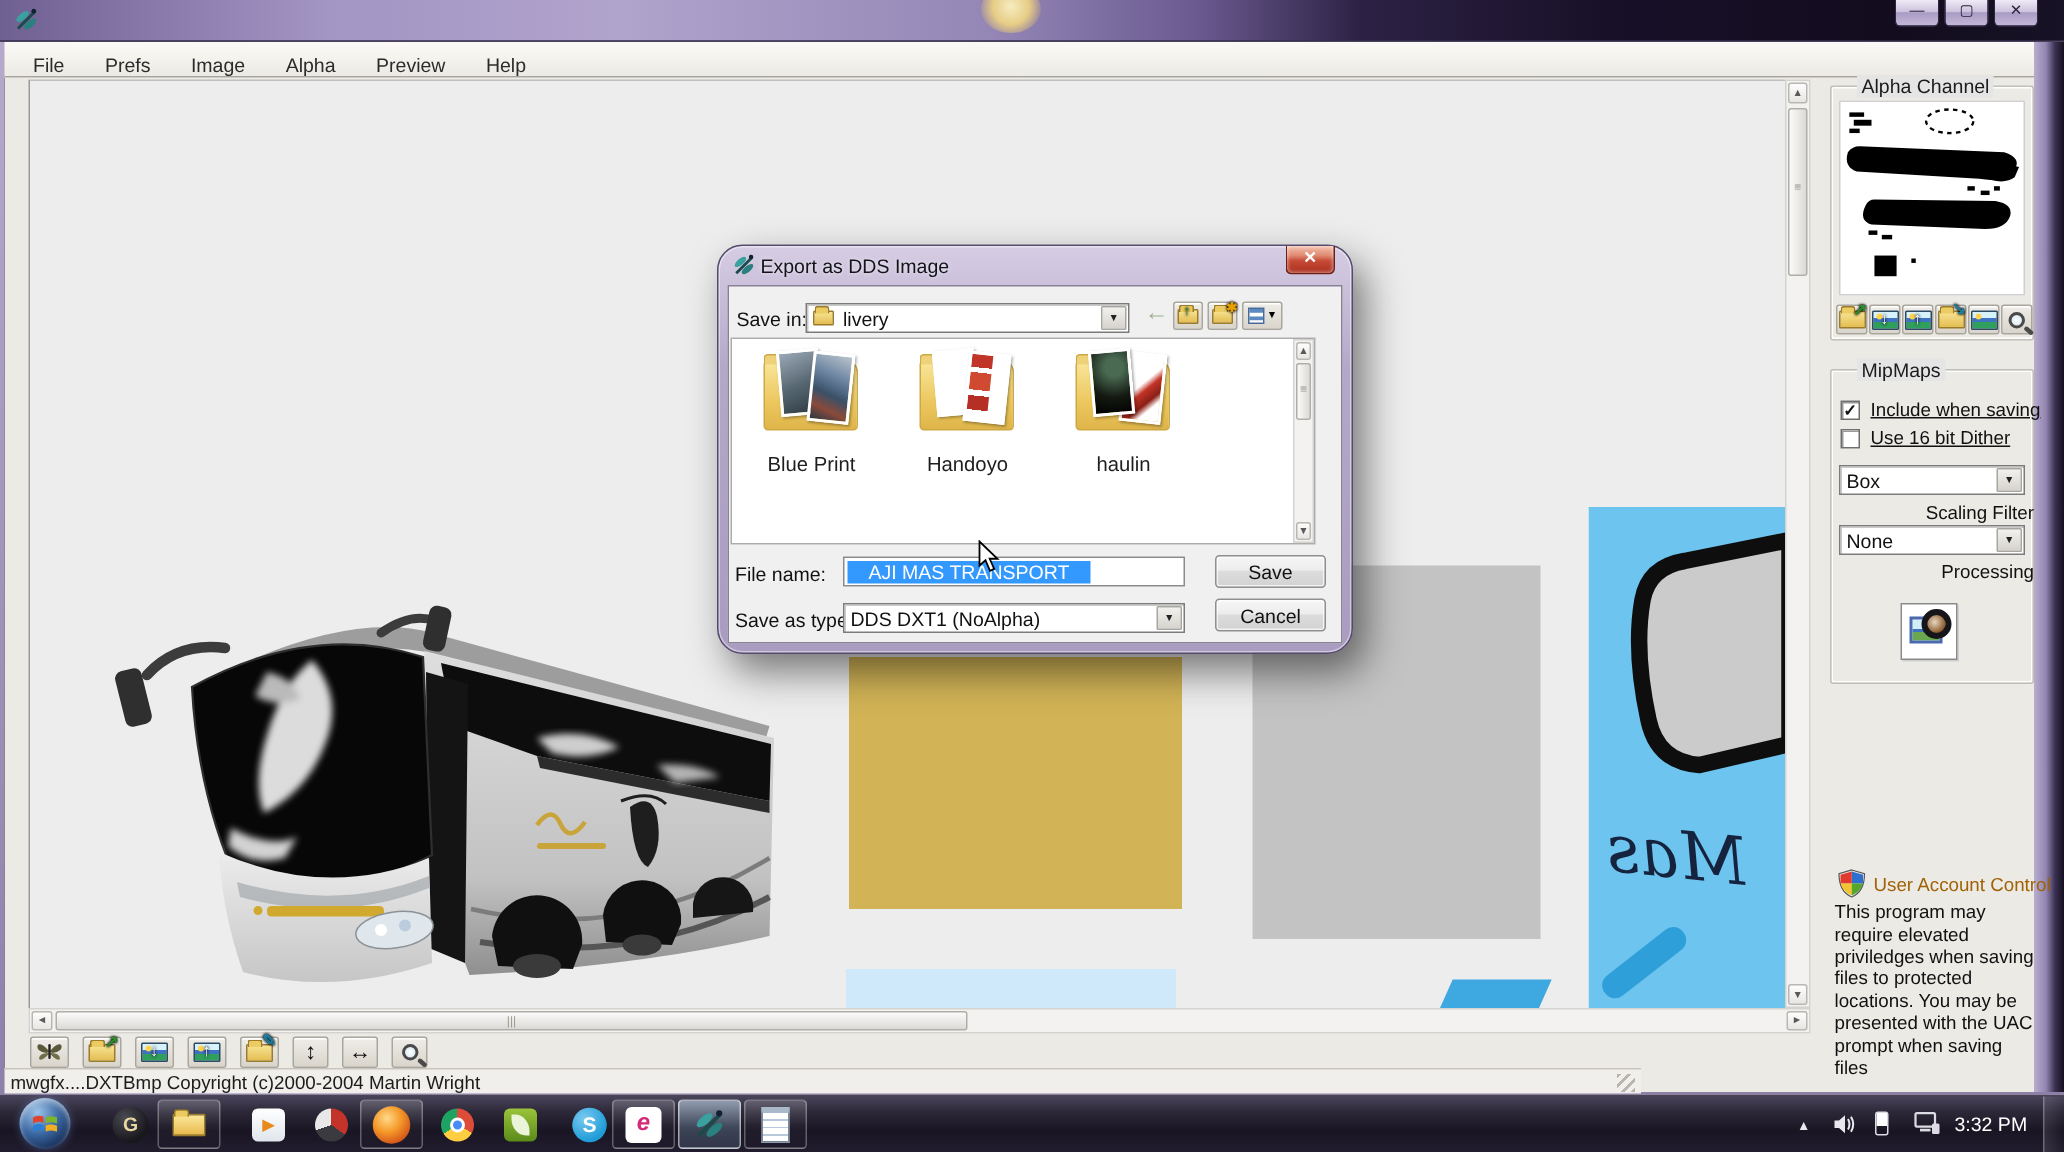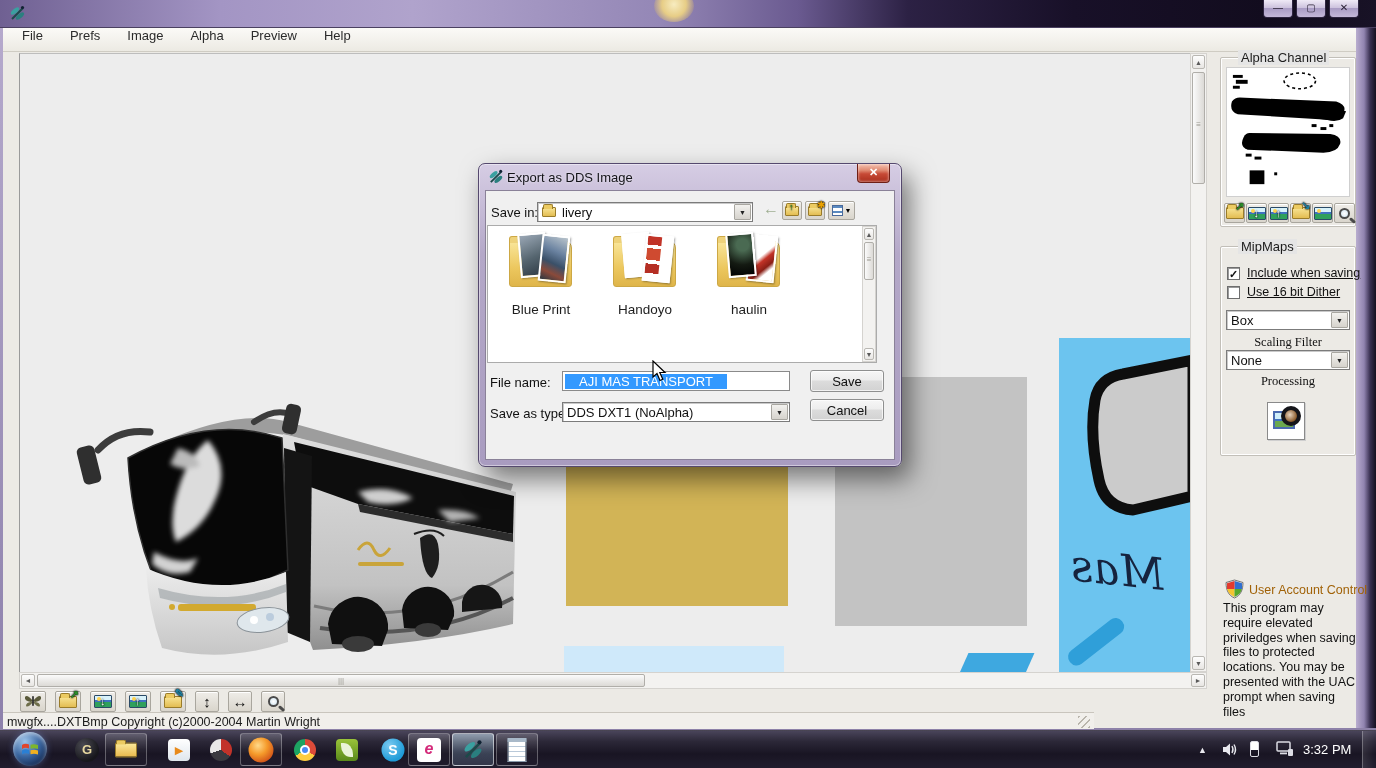--- a/index.html
+++ b/index.html
@@ -15,21 +15,21 @@
   .title-text { left:30px; top:6px; font-size:13px; color:#0e0e12; font-weight:bold;
     text-shadow:0 0 3px rgba(255,255,255,.55); white-space:nowrap; }
   .glow-orb { left:654px; top:-10px; width:40px; height:32px; border-radius:50%;
     background:radial-gradient(circle at 50% 45%, #f7ecc0 0%, #e7cd86 45%, rgba(214,180,110,.25) 75%, rgba(0,0,0,0) 100%); }
   .winbtn { top:0px; width:30px; height:18px; border:1px solid #2e2540; border-top:none;
     background:linear-gradient(#efeaf6,#cdc3de 45%,#a99cc4 50%,#c4b8d8);
     border-radius:0 0 4px 4px; color:#2a2235; font-size:10px; line-height:16px; text-align:center; cursor:default; }
   
   .menubar { left:0; top:28px; width:1376px; height:24px;
     background:linear-gradient(#fbfaf7,#eceae3); border-bottom:1px solid #cfccc3;
-    display:flex; align-items:flex-start; padding-left:22px; }
+    display:flex; align-items:flex-end; padding-left:22px; }
   .menuitem { font-size:13px; color:#2b2b2b; margin-right:27px; }
 
   
   .frame-left  { left:0; top:28px; width:3px;  height:702px; background:linear-gradient(#b5a9cc,#8d80ab); }
   .frame-right { left:1356px; top:28px; width:20px; height:702px;
     background:linear-gradient(90deg,#b9adcf 0%,#9184b0 40%,#3a3152 70%,#16101f 100%); }
   .frame-bottom{ left:0; top:728px; width:1376px; height:2px; background:#8d81a8; }
   .client-bg { left:3px; top:52px; width:1353px; height:676px; background:#eceae5; }
 
   
@@ -48,21 +48,21 @@
   .groupbox { border:1px solid #c2bfb8; border-radius:2px; box-shadow:inset 0 0 0 1px #ffffff; }
   .gb-label { background:#e5e5e5; font-size:13px; color:#1c1c1c; padding:0 3px;margin-left:12px; }
   .cbox { width:13px; height:13px; background:#fff; border:1px solid #6e6e6e;
     box-shadow:inset 1px 1px 0 #9a9a9a; font-size:11px; line-height:12px; text-align:center; color:#111; font-weight:bold; }
   .clabel { font-size:12.5px; color:#111;text-decoration:underline; }
   .combo { background:#fff; border:1px solid #7b7b7b; box-shadow:inset 1px 1px 0 #c9c9c9; }
   .combo .ctext { position:absolute; left:4px; top:2px; font-size:13px; color:#111; white-space:nowrap; }
   .combo .cbtn { position:absolute; right:1px; top:1px; bottom:1px; width:17px;
     background:linear-gradient(#f2f1ee,#d6d3cd); border:1px solid #a8a6a0; border-radius:1px;
     font-size:7px; color:#222; text-align:center; line-height:15px; }
-  .panel-label { font-size:12.5px; color:#111; text-align:center;font-family:Liberation Serif, serif; }
+  .panel-label { font-size:12.5px; color:#111; text-align:right; }
 
   
   .pic-ico { width:18px; height:13px; border:1px solid #2a4a66; border-radius:1px;
     background:linear-gradient(#d8f2fb 0 38%, #3f72c0 38% 58%, #2fa05c 58% 100%); position:relative; }
   .pic-ico .sun { position:absolute; left:2px; top:1px; width:4px; height:4px; border-radius:50%; background:#ffd34d; }
   .ov-arrow { position:absolute; font-size:11px; font-weight:bold; color:#fff;
     text-shadow:0 0 2px #000, 0 0 2px #000; }
   .fold-ico { width:18px; height:12px; background:linear-gradient(#f8e494,#e3bd52); border:1px solid #9a7c2a;
     border-radius:1px; position:relative; }
   .fold-ico:before { content:""; position:absolute; left:0; top:-4px; width:8px; height:4px;
@@ -74,21 +74,21 @@
     box-shadow:inset 0 1px 0 #fff; border-radius:2px; display:flex; align-items:center; justify-content:center; }
   .arrow-glyph { font-size:15px; font-weight:bold; color:#111; line-height:14px; }
 
   
   .statusbar { left:3px; top:712px; width:1091px; height:17px; background:#f1efeb; border-top:1px solid #c9c5bd; }
   .status-text { left:4px; top:2px; font-size:12.5px; color:#1c1c1c; white-space:nowrap; }
   .grip-corner { right:4px; top:3px; width:12px; height:12px;
     background:repeating-linear-gradient(135deg, #b9b5ac 0 2px, transparent 2px 5px); }
 
   
-  .dlg { left:478px; top:163px; width:424px; height:304px; border-radius:7px;
+  .dlg { left:478px; top:163px; width:424px; height:273px; border-radius:17px;
     background:linear-gradient(#d6cde4,#b4a8c8 30%,#a革); background:linear-gradient(#d6cde4,#b4a8c8 30%,#a99cc0);
     border:1px solid #55496e; box-shadow:8px 12px 26px rgba(0,0,0,.5), inset 0 0 0 1px rgba(255,255,255,.45); }
   .dlg-body { position:absolute; left:6px; top:26px; right:6px; bottom:6px; background:#f0f0f0; border:1px solid #8a8198; }
   .dlg-title { position:absolute; left:28px; top:6px; font-size:13px; color:#131318;
     text-shadow:0 0 3px rgba(255,255,255,.7); }
   .dlg-close { position:absolute; left:378px; top:0px; width:33px; height:19px;
     background:linear-gradient(#f4c0ae,#e08a72 35%,#c74a36 55%,#a92e1d);
     border:1px solid #6e1f16; border-top:none; border-radius:0 0 4px 4px;
     color:#fff; font-size:11px; font-weight:bold; text-align:center; line-height:17px;
     box-shadow:inset 0 0 3px rgba(255,255,255,.7); }

